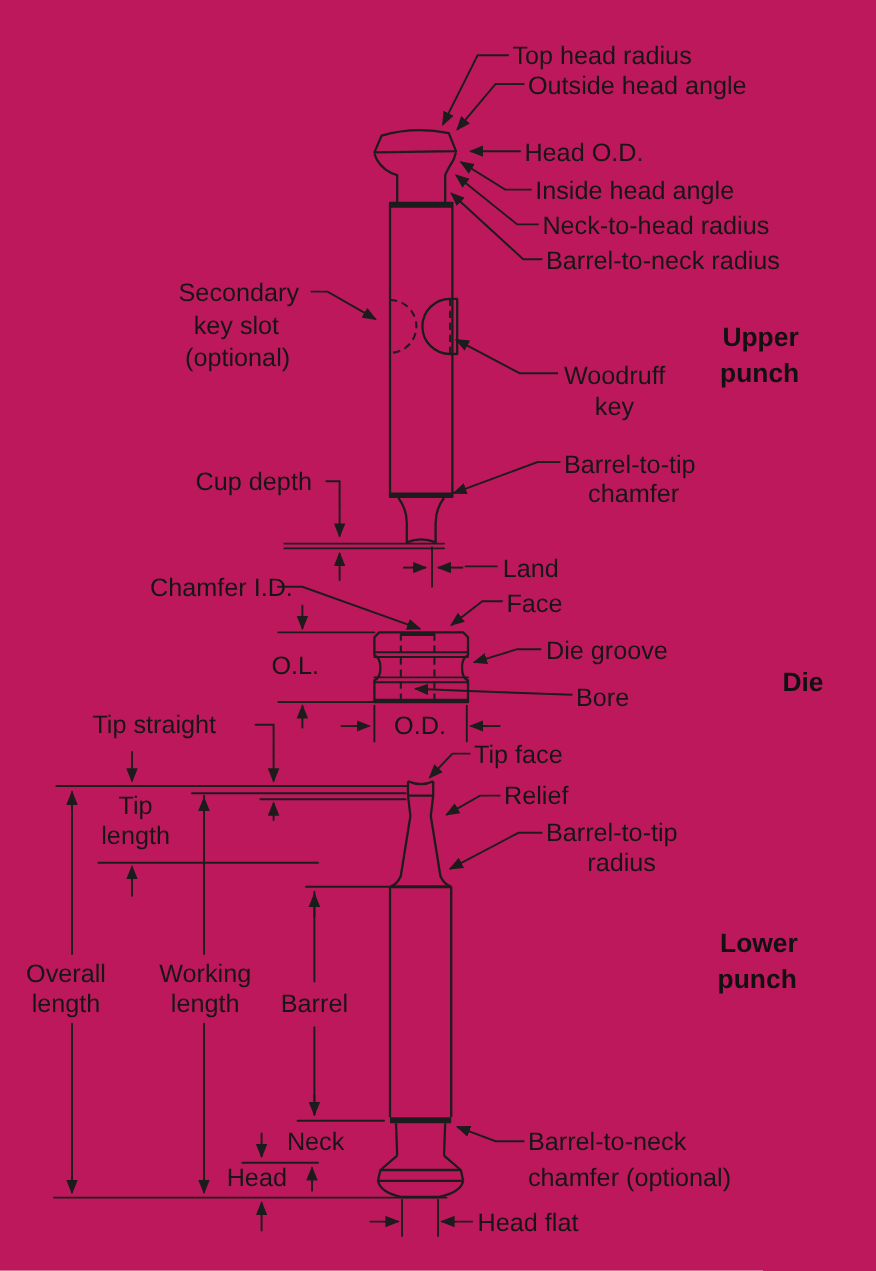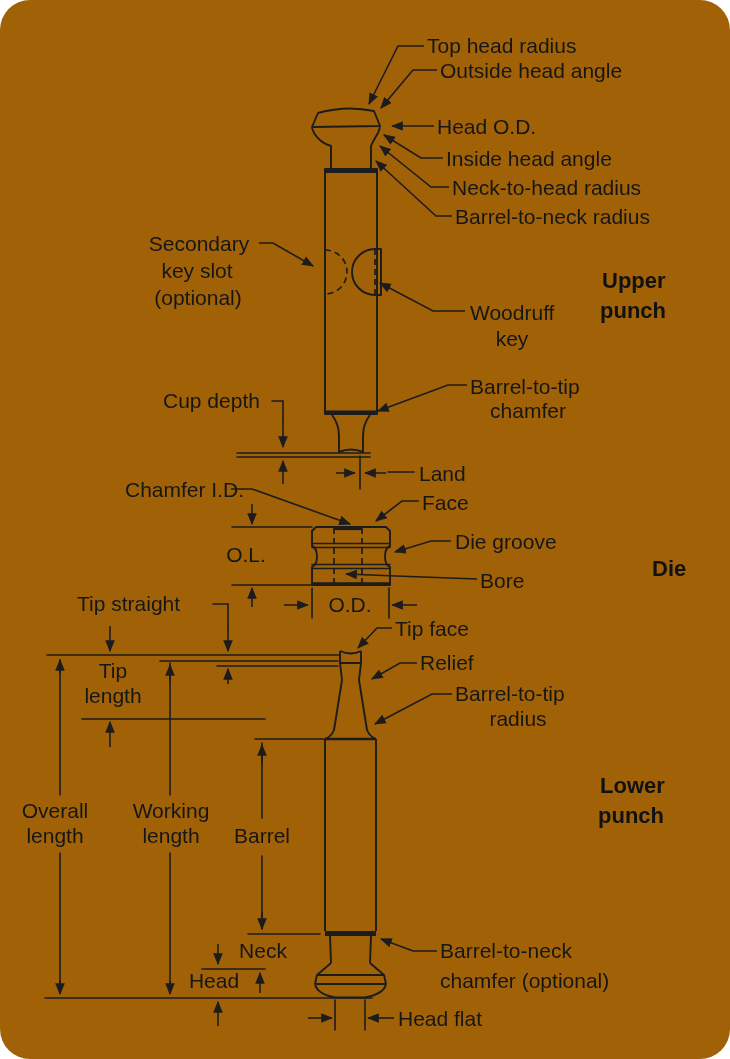--- a/index.html
+++ b/index.html
@@ -1,17 +1,17 @@
 <!DOCTYPE html>
 <html><head>
 <meta charset="utf-8">
 <style>
   html,body{margin:0;padding:0;background:#ffffff;}
-  #stage{position:relative;width:730px;height:1059px;background:#a16207;overflow:hidden;
-         font-family:"Liberation Sans", sans-serif;border-radius:30px;}
+  #stage{position:relative;width:730px;height:1059px;background:#be185d;overflow:hidden;
+         font-family:"Liberation Sans", sans-serif;}
   svg{position:absolute;left:0;top:0;}
   .ln{stroke:#1c1c1c;stroke-width:1.6;fill:none;stroke-linecap:round;}
   .outline{stroke:#1c1c1c;stroke-width:1.9;fill:none;stroke-linejoin:round;}
   .heavy{stroke:#1c1c1c;stroke-width:4.2;fill:none;}
   .heavy5{stroke:#1c1c1c;stroke-width:5;fill:none;}
   .dash{stroke:#1c1c1c;stroke-width:1.7;fill:none;stroke-dasharray:6 4;}
   .arr{stroke:#1c1c1c;stroke-width:1.6;fill:none;marker-end:url(#ah);}
   .lbl{font-family:"Liberation Sans", sans-serif;font-size:21px;fill:#161616;}
   .bold{font-family:"Liberation Sans", sans-serif;font-size:22px;font-weight:700;fill:#111;}
 </style>

